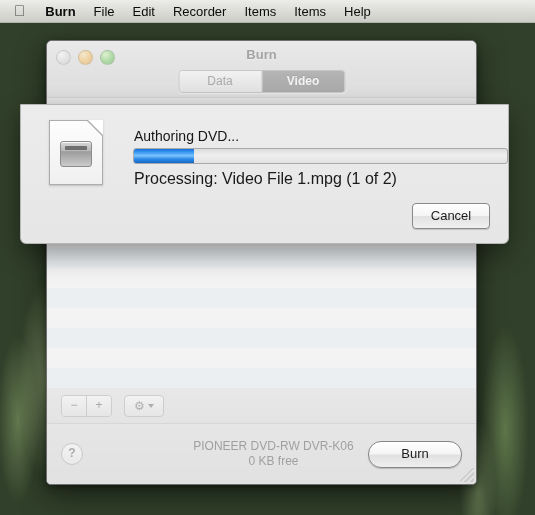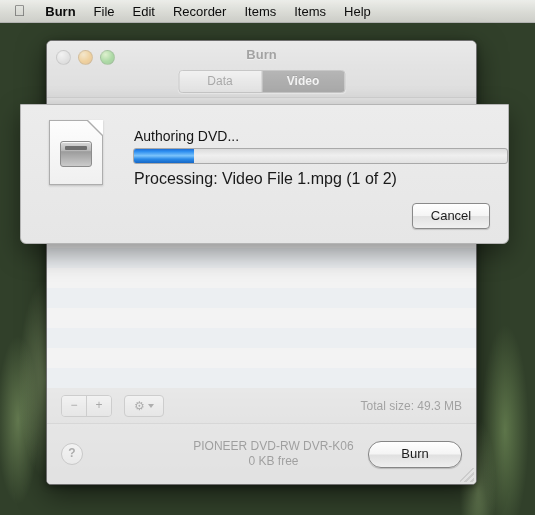--- a/index.html
+++ b/index.html
@@ -332,21 +332,20 @@
 
   <div id="toolbar">
     <div class="seg-group">
       <div class="seg-btn">−</div>
       <div class="seg-btn">+</div>
     </div>
     <div class="gear-btn">
       <span class="gear-glyph">⚙</span>
       <span class="gear-caret"></span>
     </div>
-    <div class="total-size">Total size: 49.3 MB</div>
   </div>
 
   <div id="bottombar">
     <div class="help-btn">?</div>
     <div class="device-info">
       <div>PIONEER DVD-RW DVR-K06</div>
       <div>0 KB free</div>
     </div>
     <div class="burn-btn">Burn</div>
     <div id="resize-grip"></div>

